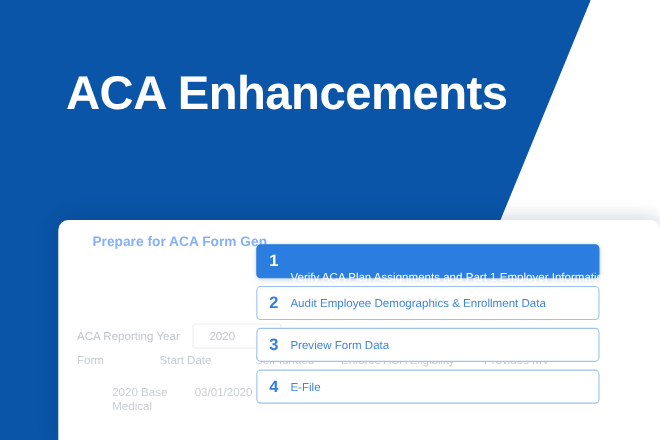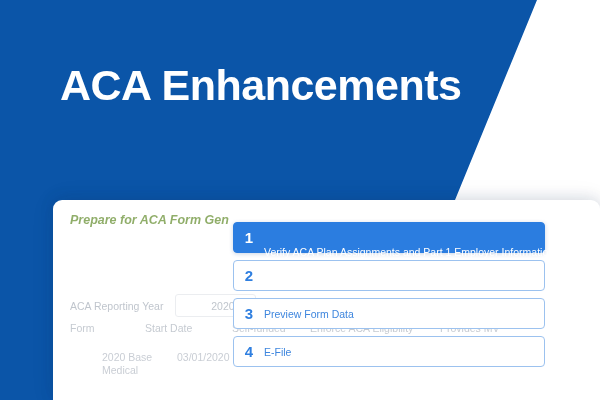--- a/index.html
+++ b/index.html
@@ -55,27 +55,26 @@
     position: absolute;
     left: 0; top: 0;
     width: 547px;
     height: 200px;
     
     opacity: 0.62;
   }
 
   .app-heading {
     position: absolute;
-    left: 17px;
+    left: 31px;
     top: 13px;
     font-size: 12.5px;
     font-weight: bold;
-    color: #4d7c0f;
-    white-space: nowrap;
-    font-style: italic;
+    color: #3b82f6;
+    white-space: nowrap;
   }
 
   .field-row {
     position: absolute;
     left: 17px;
     top: 50px;
     display: flex;
     align-items: center;
     margin-top: 44px;
   }
@@ -88,21 +87,20 @@
   .year-select {
     position: relative;
     width: 81px;
     height: 23px;
     border: 1px solid #dfe3e8;
     border-radius: 3px;
     background: #ffffff;
     display: flex;
     align-items: center;
     box-sizing: border-box;
-    justify-content: center;
   }
   .year-select .val {
     font-size: 10.5px;
     color: #9aa3ae;
     margin-left: 14px;
   }
   .chev {
     position: absolute;
     right: 9px;
     top: 8px;
@@ -242,20 +240,21 @@
 
   <div class="steps">
 
     <div class="step active">
       <span class="num">1</span>
       <span class="lbl">Verify ACA Plan Assignments and Part 1 Employer Information</span>
     </div>
 
     <div class="step">
       <span class="num">2</span>
+      <span class="lbl">Audit Employee Demographics &amp; Enrollment Data</span>
     </div>
 
     <div class="step">
       <span class="num">3</span>
       <span class="lbl">Preview Form Data</span>
     </div>
 
     <div class="step">
       <span class="num">4</span>
       <span class="lbl">E-File</span>

